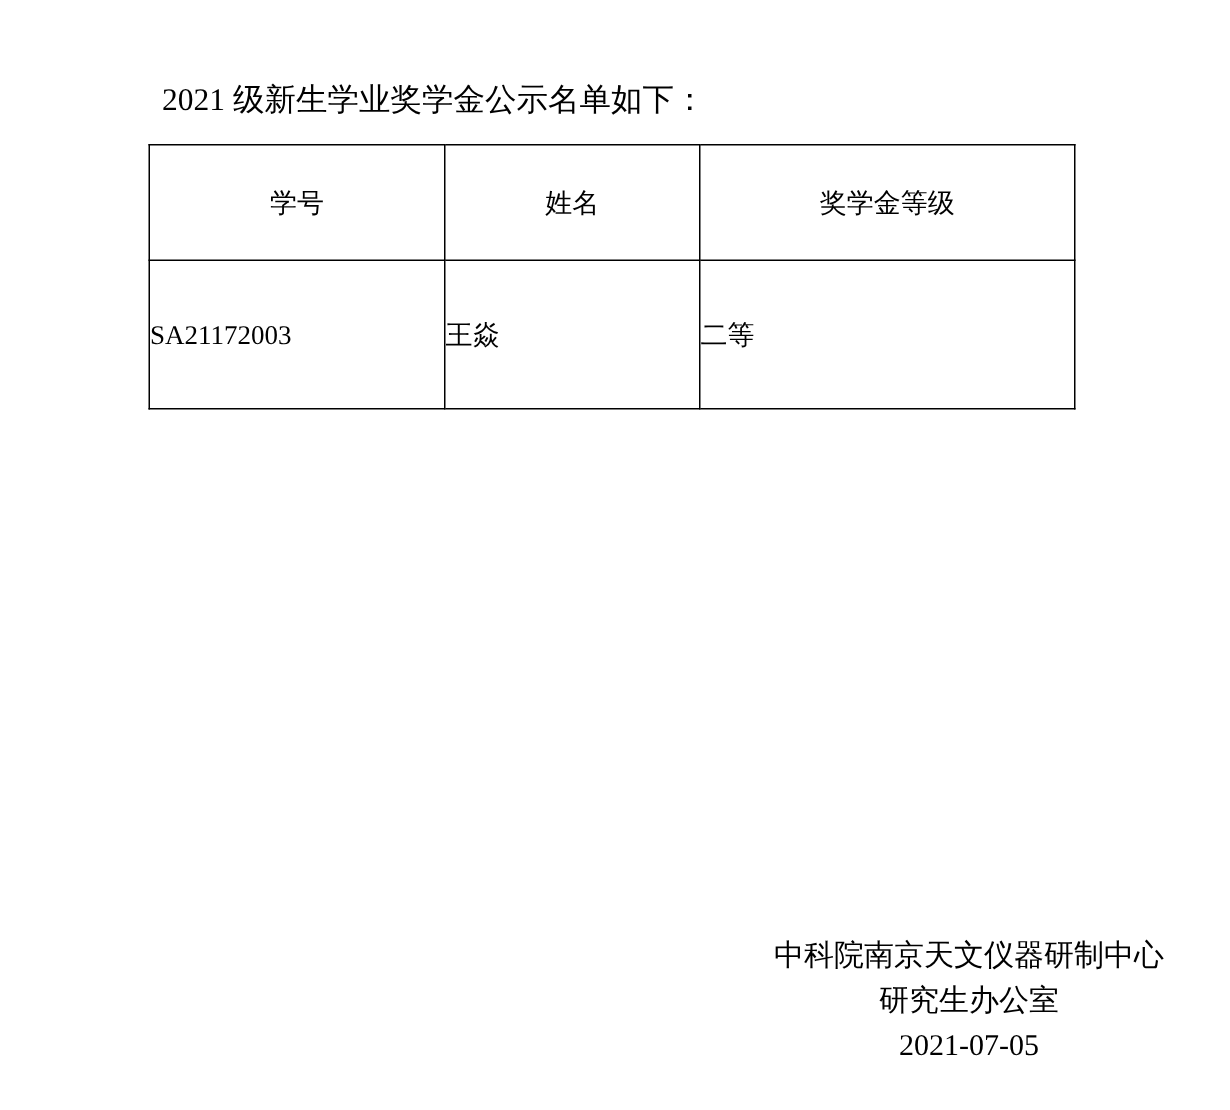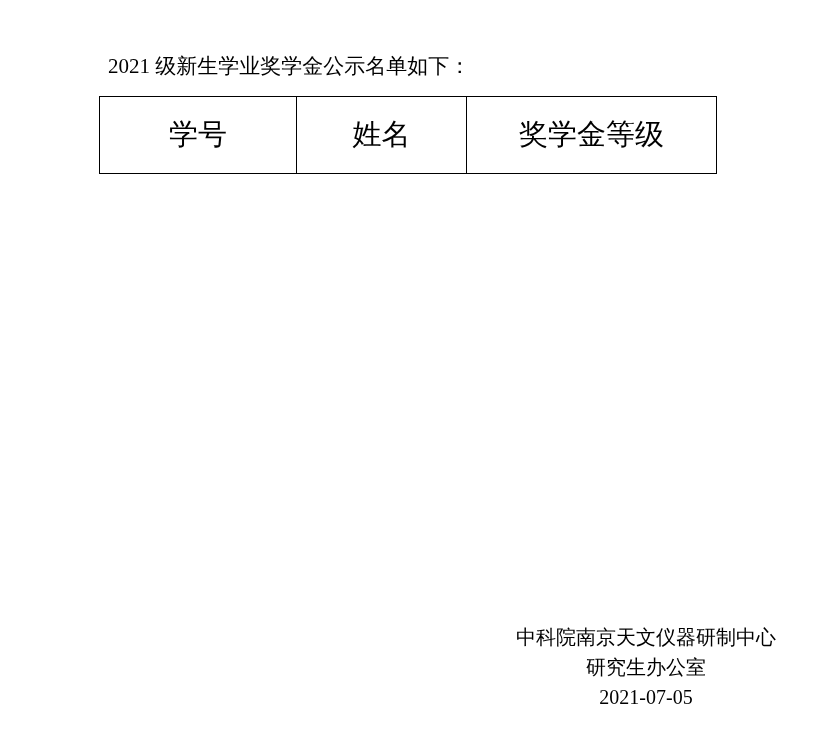--- a/index.html
+++ b/index.html
@@ -31,21 +31,21 @@
     left: 99px;
     top: 96px;
     width: 617px;
     border-collapse: collapse;
     table-layout: fixed;
   }
   table.scholarship td, table.scholarship th {
     border: 1px solid #000000;
     vertical-align: middle;
     font-weight: normal;
-    font-size: 29px;
+    font-size: 18px;
     color: #000000;
     padding: 0;
   }
   table.scholarship thead tr { height: 77px; }
   table.scholarship tbody tr { height: 99px; }
   col.c-id    { width: 197px; }
   col.c-name  { width: 170px; }
   col.c-level { width: 250px; }
   .signature {
     position: absolute;
@@ -72,20 +72,25 @@
       <col class="c-level">
     </colgroup>
     <thead>
       <tr>
         <th>学号</th>
         <th>姓名</th>
         <th>奖学金等级</th>
       </tr>
     </thead>
     <tbody>
+      <tr>
+        <td>SA21172003</td>
+        <td>王焱</td>
+        <td>二等</td>
+      </tr>
     </tbody>
   </table>
 
   <div class="signature">
     <div>中科院南京天文仪器研制中心</div>
     <div>研究生办公室</div>
     <div>2021-07-05</div>
   </div>
 
 </div>

